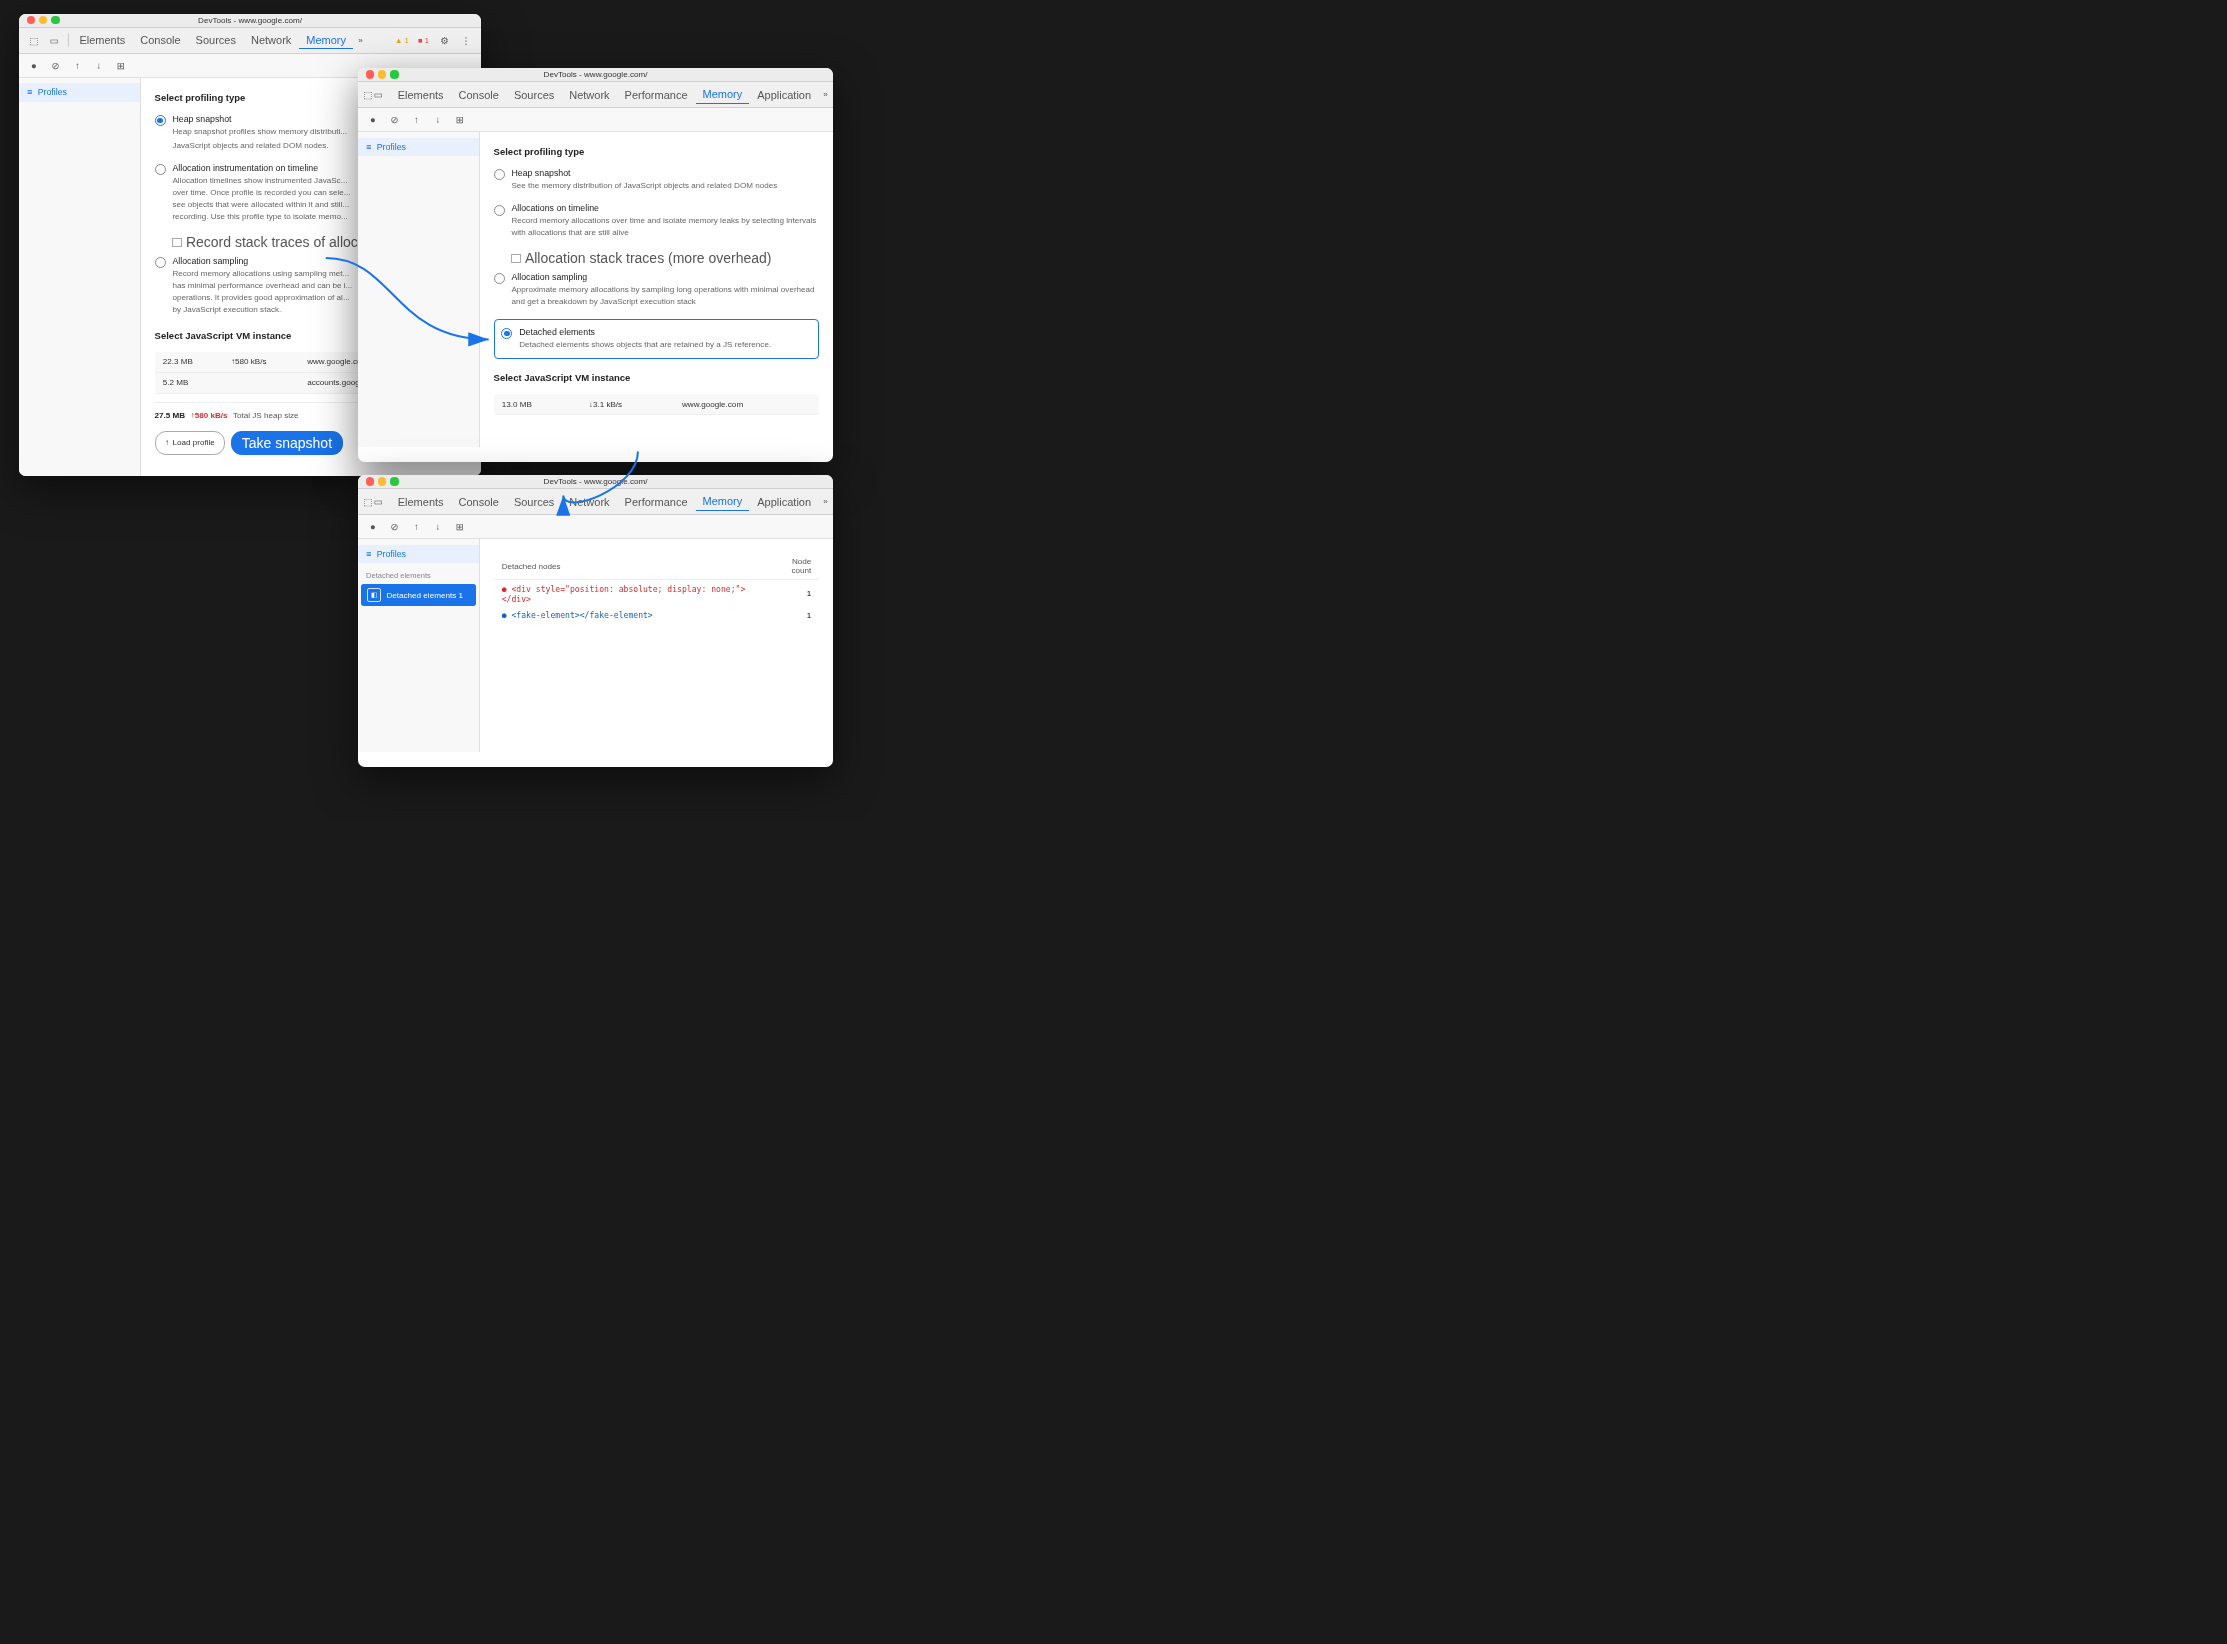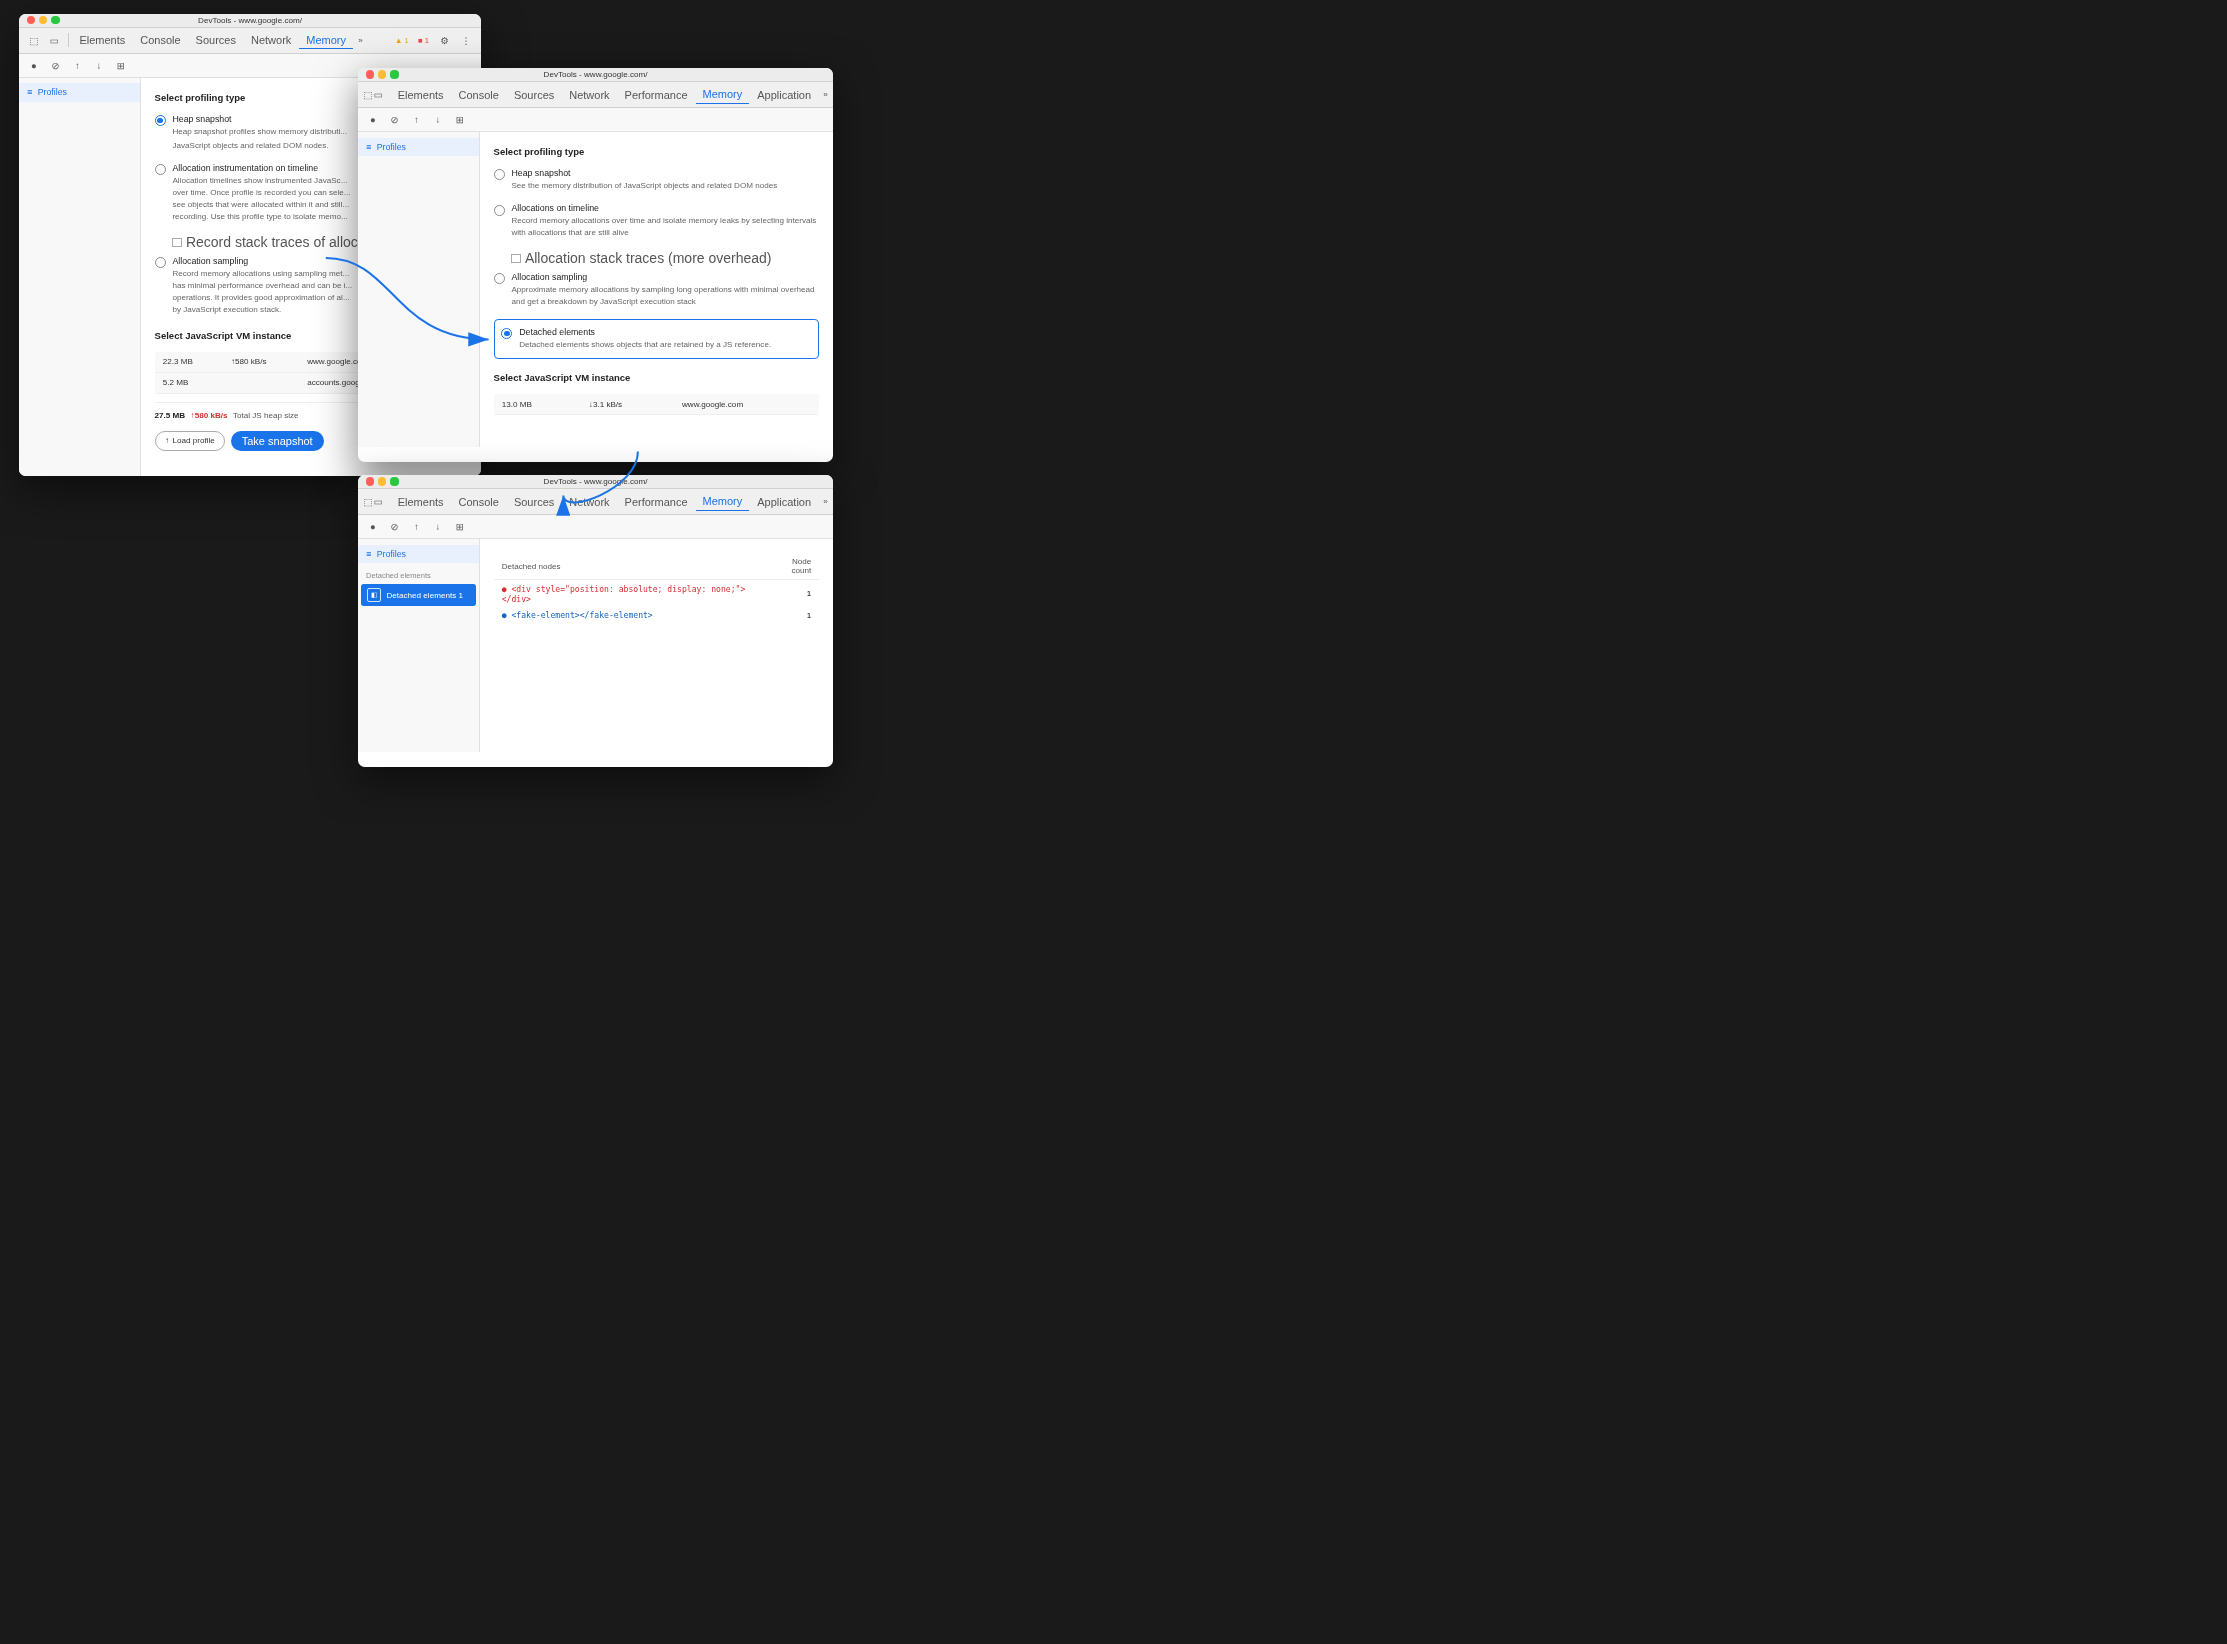--- a/index.html
+++ b/index.html
@@ -285,21 +285,21 @@
       font-size: 8.1px;
       color: #333;
       cursor: pointer;
     }
     .btn-primary {
       padding: 4.1px 11px;
       border: none;
       border-radius: 11px;
       background: #1a73e8;
       color: white;
-      font-size: 11px;
+      font-size: 14px;
       font-weight: 500;
       cursor: pointer;
     }
 
     
     .arrow-svg {
       position: absolute;
       pointer-events: none;
     }
 

